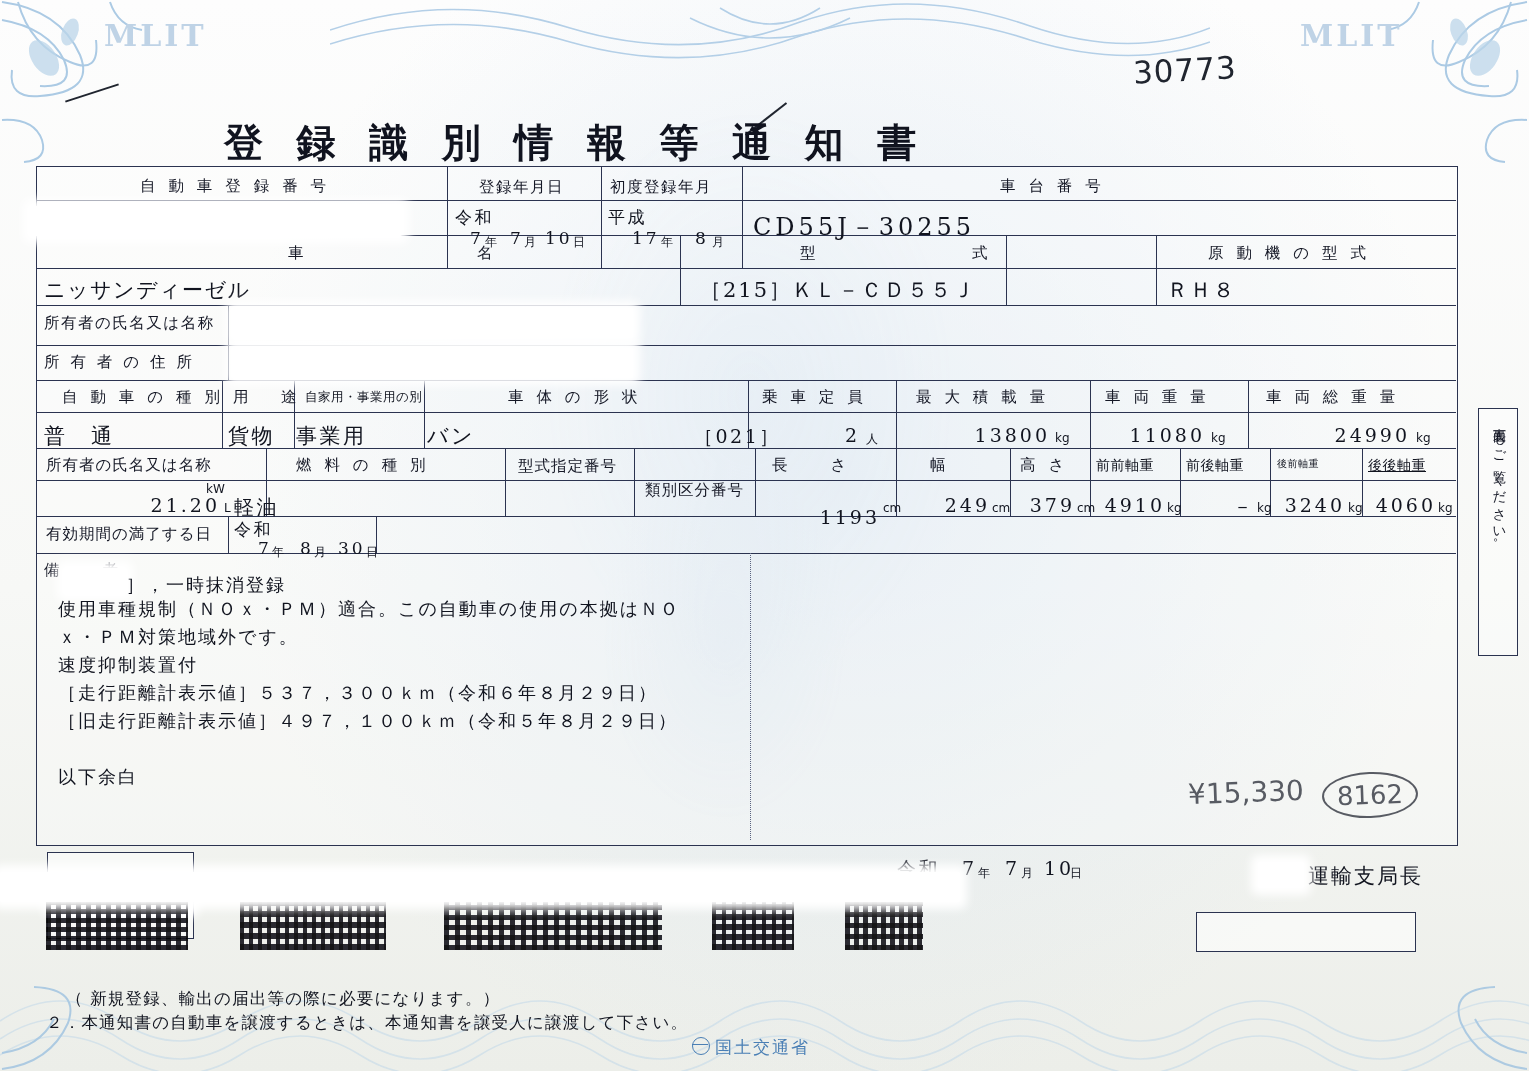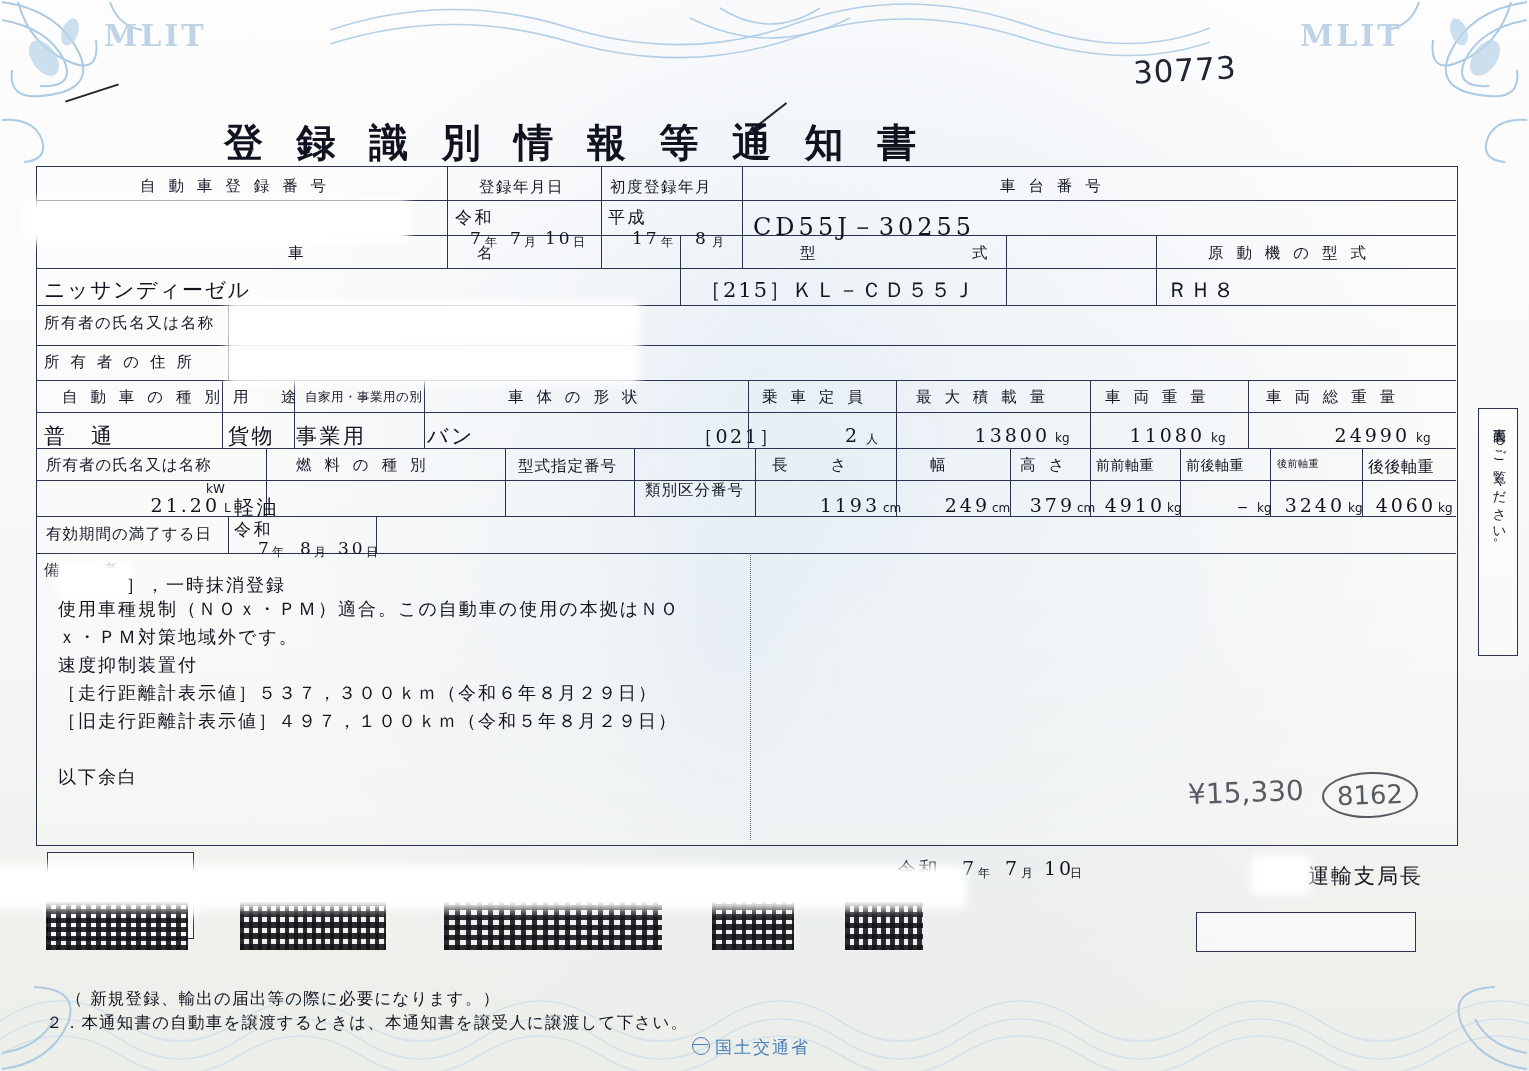--- a/index.html
+++ b/index.html
@@ -302,29 +302,29 @@
   <div class="cell lbl" style="left:46px;top:455px;letter-spacing:1px;">所有者の氏名又は名称</div>
   <div class="cell lbl" style="left:296px;top:455px;">燃 料 の 種 別</div>
   <div class="cell lbl" style="left:518px;top:456px;letter-spacing:1px;">型式指定番号</div>
   <div class="cell lbl" style="left:645px;top:456px;letter-spacing:1px;margin-top:24px;">類別区分番号</div>
   <div class="cell lbl" style="left:772px;top:455px;">長　　さ</div>
   <div class="cell lbl" style="left:930px;top:455px;">幅</div>
   <div class="cell lbl" style="left:1020px;top:455px;">高 さ</div>
   <div class="cell lbl-sm" style="left:1096px;top:457px;font-size:14px;">前前軸重</div>
   <div class="cell lbl-sm" style="left:1186px;top:457px;font-size:14px;">前後軸重</div>
   <div class="cell lbl-sm" style="left:1277px;top:457px;font-size:10px;">後前軸重</div>
-  <div class="cell lbl-sm" style="left:1368px;top:457px;font-size:16px;">後後軸重</div>
+  <div class="cell lbl-sm" style="left:1368px;top:457px;font-size:14px;text-decoration:underline;">後後軸重</div>
 
   <div class="cell unit" style="left:206px;top:482px;">kW</div>
   <div class="cell val-num rgt" style="left:100px;top:494px;width:120px;">21.20</div>
   <div class="cell unit" style="left:224px;top:501px;">L</div>
   <div class="cell val" style="left:234px;top:494px;font-size:20px;">軽油</div>
   <div class="cell val" style="left:512px;top:494px;font-size:19px;"></div>
   <div class="cell val" style="left:641px;top:494px;font-size:19px;"></div>
-  <div class="cell val-num rgt" style="left:760px;top:494px;width:120px;">1193</div>
+  <div class="cell val-num rgt" style="left:760px;top:506px;width:120px;">1193</div>
   <div class="cell unit" style="left:883px;top:501px;">cm</div>
   <div class="cell val-num rgt" style="left:880px;top:494px;width:110px;">249</div>
   <div class="cell unit" style="left:992px;top:501px;">cm</div>
   <div class="cell val-num rgt" style="left:975px;top:494px;width:100px;">379</div>
   <div class="cell unit" style="left:1077px;top:501px;">cm</div>
   <div class="cell val-num rgt" style="left:1065px;top:494px;width:100px;">4910</div>
   <div class="cell unit" style="left:1167px;top:501px;">kg</div>
   <div class="cell val-num rgt" style="left:1155px;top:494px;width:100px;">－</div>
   <div class="cell unit" style="left:1257px;top:501px;">kg</div>
   <div class="cell val-num rgt" style="left:1245px;top:494px;width:100px;">3240</div>

